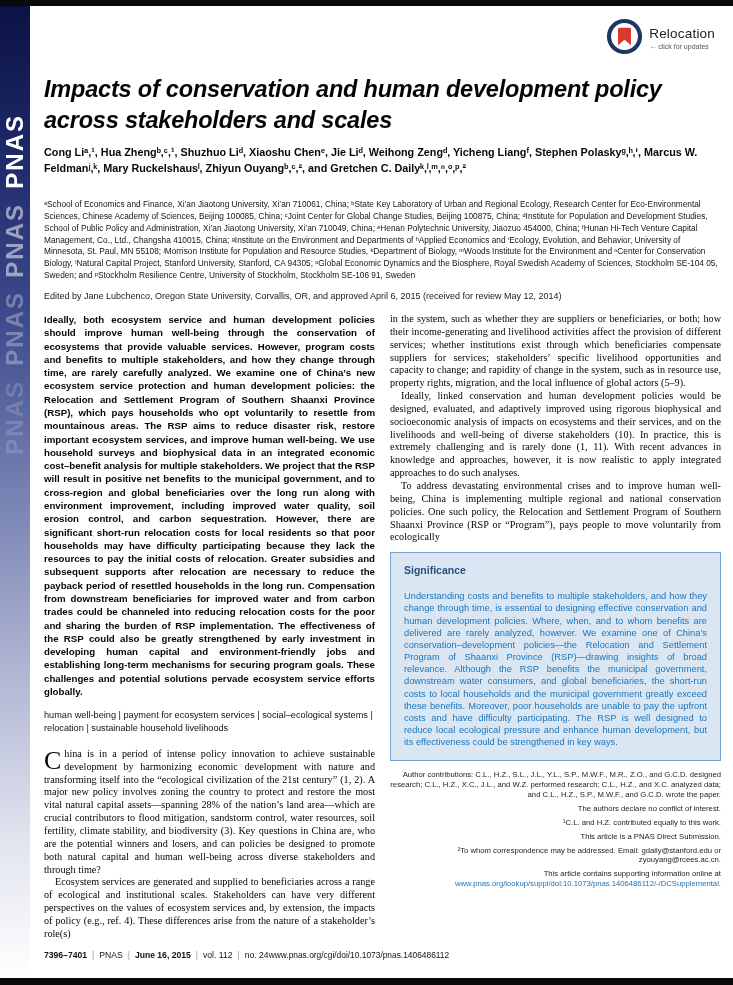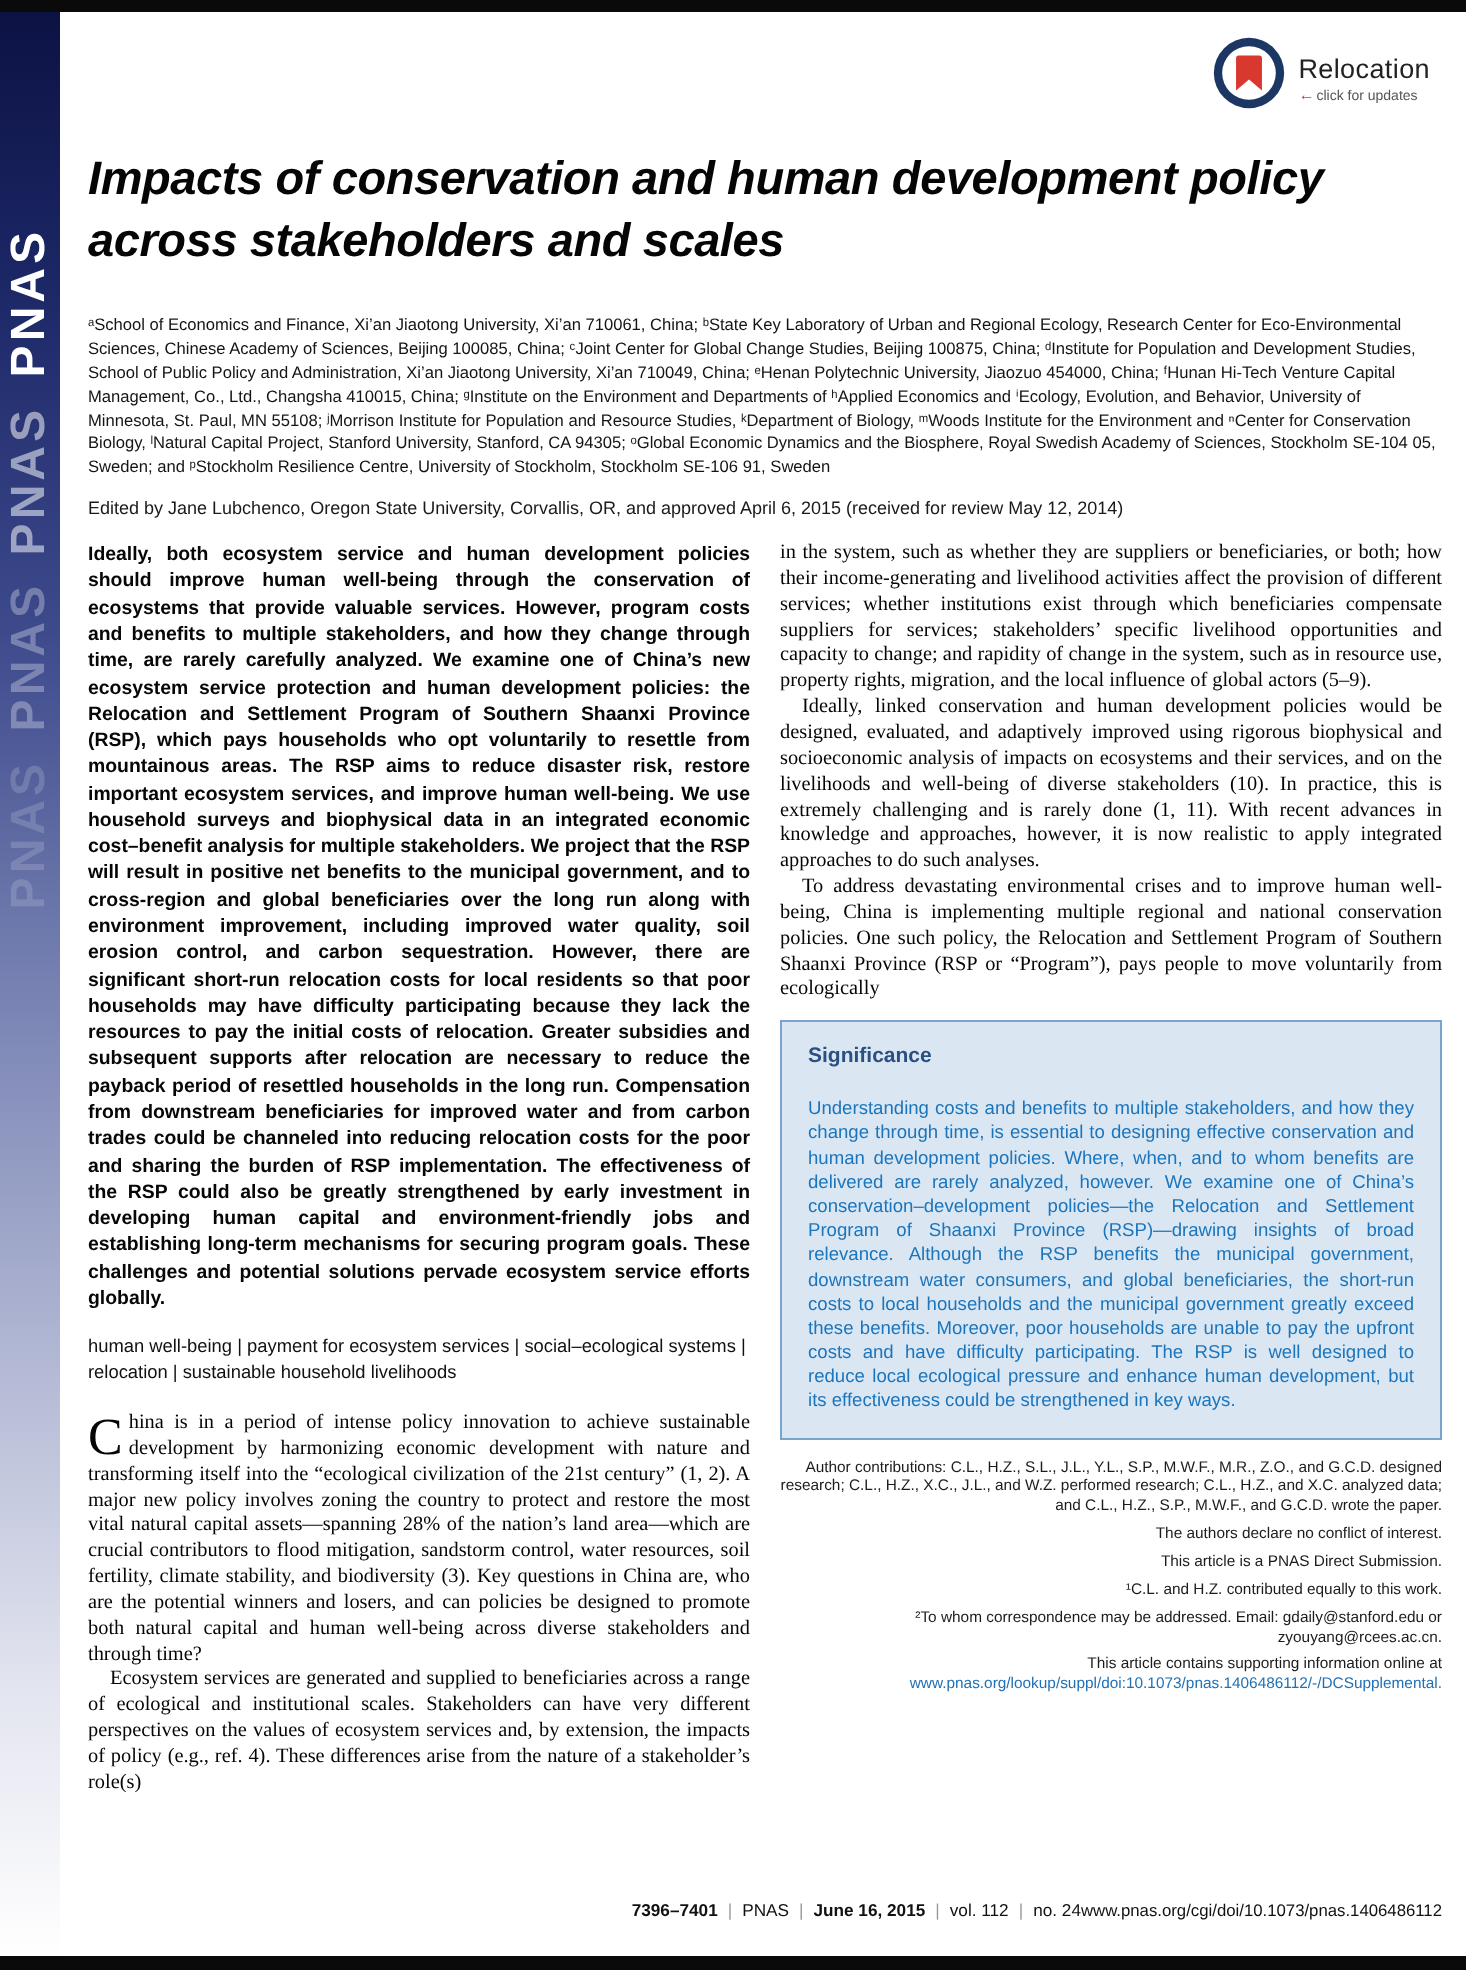--- a/index.html
+++ b/index.html
@@ -51,21 +51,21 @@
   .dropcap::first-letter{float:left;font-size:26px;line-height:.83;padding:2px 3px 0 0;font-weight:normal;}
 
   .significance{margin-top:8px;border:1.5px solid var(--significance-border);background:var(--significance-bg);padding:11px 13px 12px 13px;}
   .significance h2{font-size:10.5px;font-weight:bold;color:var(--significance-heading);}
   .significance p{margin-top:14px;font-size:9.3px;font-weight:normal;line-height:1.31;text-align:justify;color:var(--significance-text);}
 
   .footnotes{margin-top:9px;font-size:7.7px;line-height:1.28;color:#1c1c1c;}
   .footnotes p{margin-top:4px;text-align:right;}
   .footnotes .link{color:var(--link-blue);cursor:pointer;}
 
-  .page-footer{position:absolute;left:14px;right:12px;bottom:18px;display:flex;justify-content:flex-end;align-items:baseline;font-size:8.6px;color:#111;}
+  .page-footer{position:absolute;left:14px;right:12px;bottom:18px;display:flex;justify-content:flex-start;align-items:baseline;font-size:8.6px;color:#111;}
   .page-footer .seg-strong{font-weight:bold;}
   .page-footer .pipe{color:#999;margin:0 5px;}
   .page-footer .doi{font-size:8.4px;}
 </style>
 </head>
 <body>
 
 <div class="top-bar"></div>
 
 <aside class="sidebar">
@@ -86,20 +86,21 @@
       </svg>
     </span>
     <span class="cm-text">
       <div class="cm-name">Relocation</div>
       <div class="cm-sub"><span class="cm-arrow">←</span><span>click for updates</span></div>
     </span>
   </div>
 
   <h1 class="title">Impacts of conservation and human development policy across stakeholders and scales</h1>
 
+  <p class="authors">Cong Liᵃ,¹, Hua Zhengᵇ,ᶜ,¹, Shuzhuo Liᵈ, Xiaoshu Chenᵉ, Jie Liᵈ, Weihong Zengᵈ, Yicheng Liangᶠ, Stephen Polaskyᵍ,ʰ,ⁱ, Marcus W. Feldmanʲ,ᵏ, Mary Ruckelshausˡ, Zhiyun Ouyangᵇ,ᶜ,², and Gretchen C. Dailyᵏ,ˡ,ᵐ,ⁿ,ᵒ,ᵖ,²</p>
 
   <p class="affiliations">ᵃSchool of Economics and Finance, Xi’an Jiaotong University, Xi’an 710061, China; ᵇState Key Laboratory of Urban and Regional Ecology, Research Center for Eco-Environmental Sciences, Chinese Academy of Sciences, Beijing 100085, China; ᶜJoint Center for Global Change Studies, Beijing 100875, China; ᵈInstitute for Population and Development Studies, School of Public Policy and Administration, Xi’an Jiaotong University, Xi’an 710049, China; ᵉHenan Polytechnic University, Jiaozuo 454000, China; ᶠHunan Hi-Tech Venture Capital Management, Co., Ltd., Changsha 410015, China; ᵍInstitute on the Environment and Departments of ʰApplied Economics and ⁱEcology, Evolution, and Behavior, University of Minnesota, St. Paul, MN 55108; ʲMorrison Institute for Population and Resource Studies, ᵏDepartment of Biology, ᵐWoods Institute for the Environment and ⁿCenter for Conservation Biology, ˡNatural Capital Project, Stanford University, Stanford, CA 94305; ᵒGlobal Economic Dynamics and the Biosphere, Royal Swedish Academy of Sciences, Stockholm SE-104 05, Sweden; and ᵖStockholm Resilience Centre, University of Stockholm, Stockholm SE-106 91, Sweden</p>
 
   <p class="edited">Edited by Jane Lubchenco, Oregon State University, Corvallis, OR, and approved April 6, 2015 (received for review May 12, 2014)</p>
 
   <div class="columns">
 
     <div class="col-left">
       <p class="abstract">Ideally, both ecosystem service and human development policies should improve human well-being through the conservation of ecosystems that provide valuable services. However, program costs and benefits to multiple stakeholders, and how they change through time, are rarely carefully analyzed. We examine one of China’s new ecosystem service protection and human development policies: the Relocation and Settlement Program of Southern Shaanxi Province (RSP), which pays households who opt voluntarily to resettle from mountainous areas. The RSP aims to reduce disaster risk, restore important ecosystem services, and improve human well-being. We use household surveys and biophysical data in an integrated economic cost–benefit analysis for multiple stakeholders. We project that the RSP will result in positive net benefits to the municipal government, and to cross-region and global beneficiaries over the long run along with environment improvement, including improved water quality, soil erosion control, and carbon sequestration. However, there are significant short-run relocation costs for local residents so that poor households may have difficulty participating because they lack the resources to pay the initial costs of relocation. Greater subsidies and subsequent supports after relocation are necessary to reduce the payback period of resettled households in the long run. Compensation from downstream beneficiaries for improved water and from carbon trades could be channeled into reducing relocation costs for the poor and sharing the burden of RSP implementation. The effectiveness of the RSP could also be greatly strengthened by early investment in developing human capital and environment-friendly jobs and establishing long-term mechanisms for securing program goals. These challenges and potential solutions pervade ecosystem service efforts globally.</p>
       <p class="keywords">human well-being | payment for ecosystem services | social–ecological systems | relocation | sustainable household livelihoods</p>
@@ -113,22 +114,22 @@
       <p class="serif indent">To address devastating environmental crises and to improve human well-being, China is implementing multiple regional and national conservation policies. One such policy, the Relocation and Settlement Program of Southern Shaanxi Province (RSP or “Program”), pays people to move voluntarily from ecologically</p>
 
       <div class="significance">
         <h2>Significance</h2>
         <p>Understanding costs and benefits to multiple stakeholders, and how they change through time, is essential to designing effective conservation and human development policies. Where, when, and to whom benefits are delivered are rarely analyzed, however. We examine one of China’s conservation–development policies—the Relocation and Settlement Program of Shaanxi Province (RSP)—drawing insights of broad relevance. Although the RSP benefits the municipal government, downstream water consumers, and global beneficiaries, the short-run costs to local households and the municipal government greatly exceed these benefits. Moreover, poor households are unable to pay the upfront costs and have difficulty participating. The RSP is well designed to reduce local ecological pressure and enhance human development, but its effectiveness could be strengthened in key ways.</p>
       </div>
 
       <div class="footnotes">
         <p>Author contributions: C.L., H.Z., S.L., J.L., Y.L., S.P., M.W.F., M.R., Z.O., and G.C.D. designed research; C.L., H.Z., X.C., J.L., and W.Z. performed research; C.L., H.Z., and X.C. analyzed data; and C.L., H.Z., S.P., M.W.F., and G.C.D. wrote the paper.</p>
         <p>The authors declare no conflict of interest.</p>
+        <p>¹C.L. and H.Z. contributed equally to this work.</p>
         <p>This article is a PNAS Direct Submission.</p>
-        <p>¹C.L. and H.Z. contributed equally to this work.</p>
         <p>²To whom correspondence may be addressed. Email: gdaily@stanford.edu or zyouyang@rcees.ac.cn.</p>
         <p><span>This article contains supporting information online at </span><span class="link">www.pnas.org/lookup/suppl/doi:10.1073/pnas.1406486112/-/DCSupplemental.</span></p>
       </div>
     </div>
 
   </div>
 
   <div class="page-footer">
     <div>
       <span class="seg-strong">7396–7401</span><span class="pipe">|</span><span>PNAS</span><span class="pipe">|</span><span class="seg-strong">June 16, 2015</span><span class="pipe">|</span><span>vol. 112</span><span class="pipe">|</span><span>no. 24</span>

